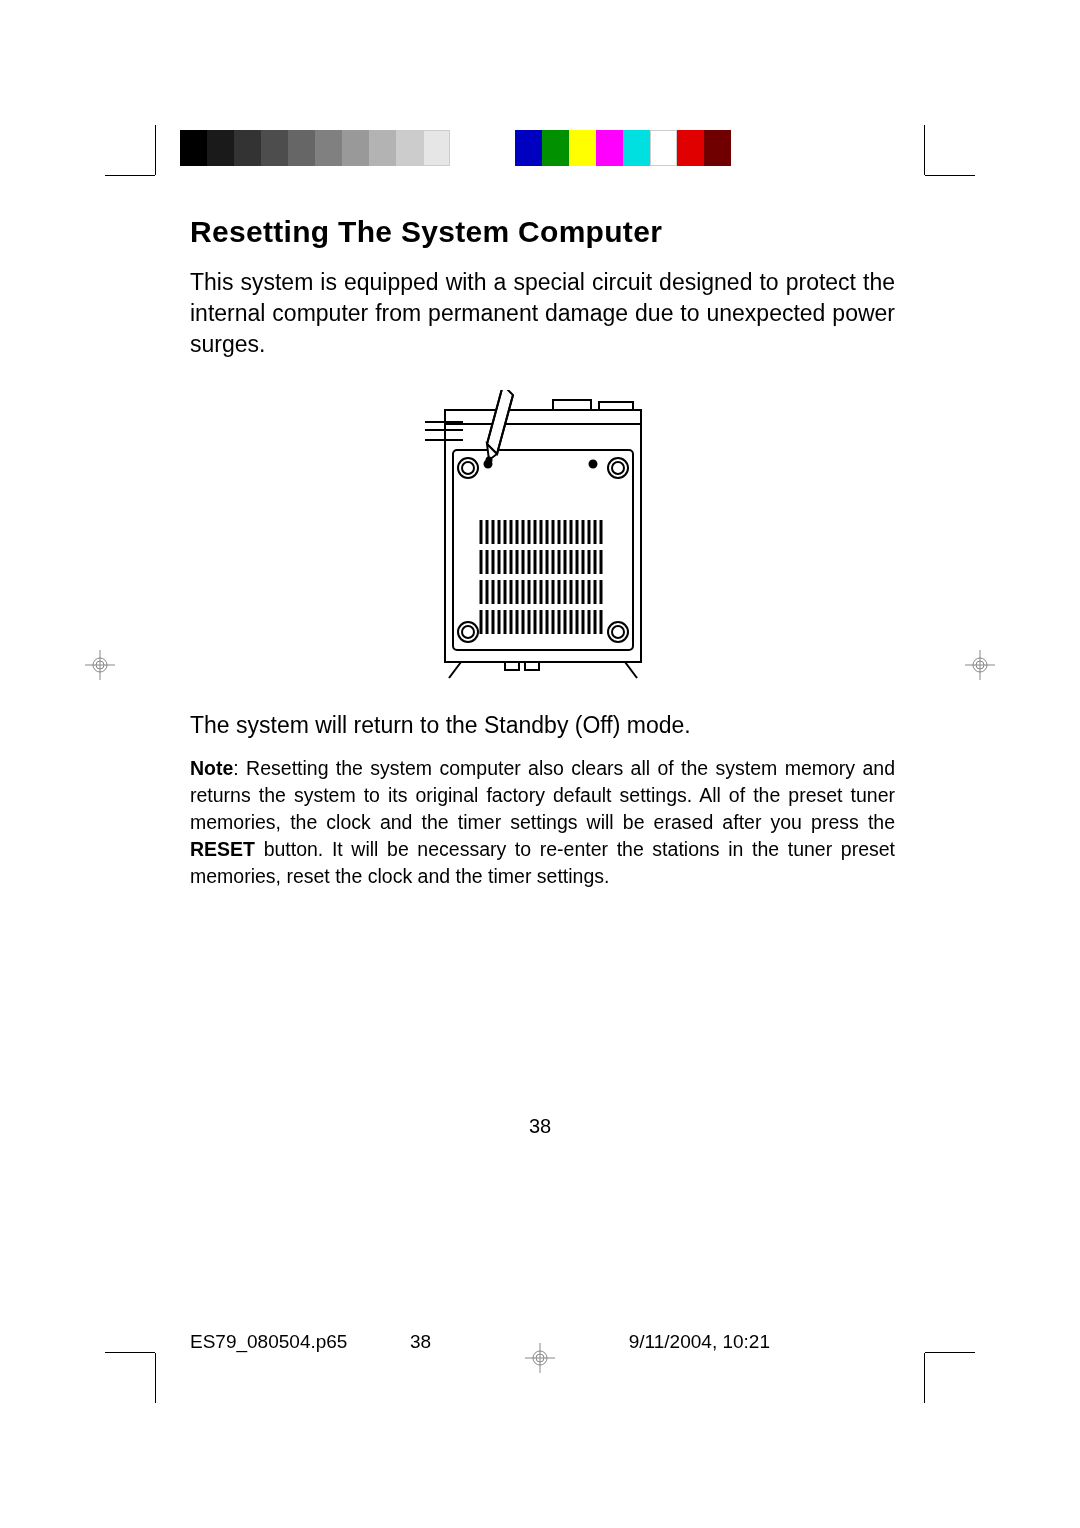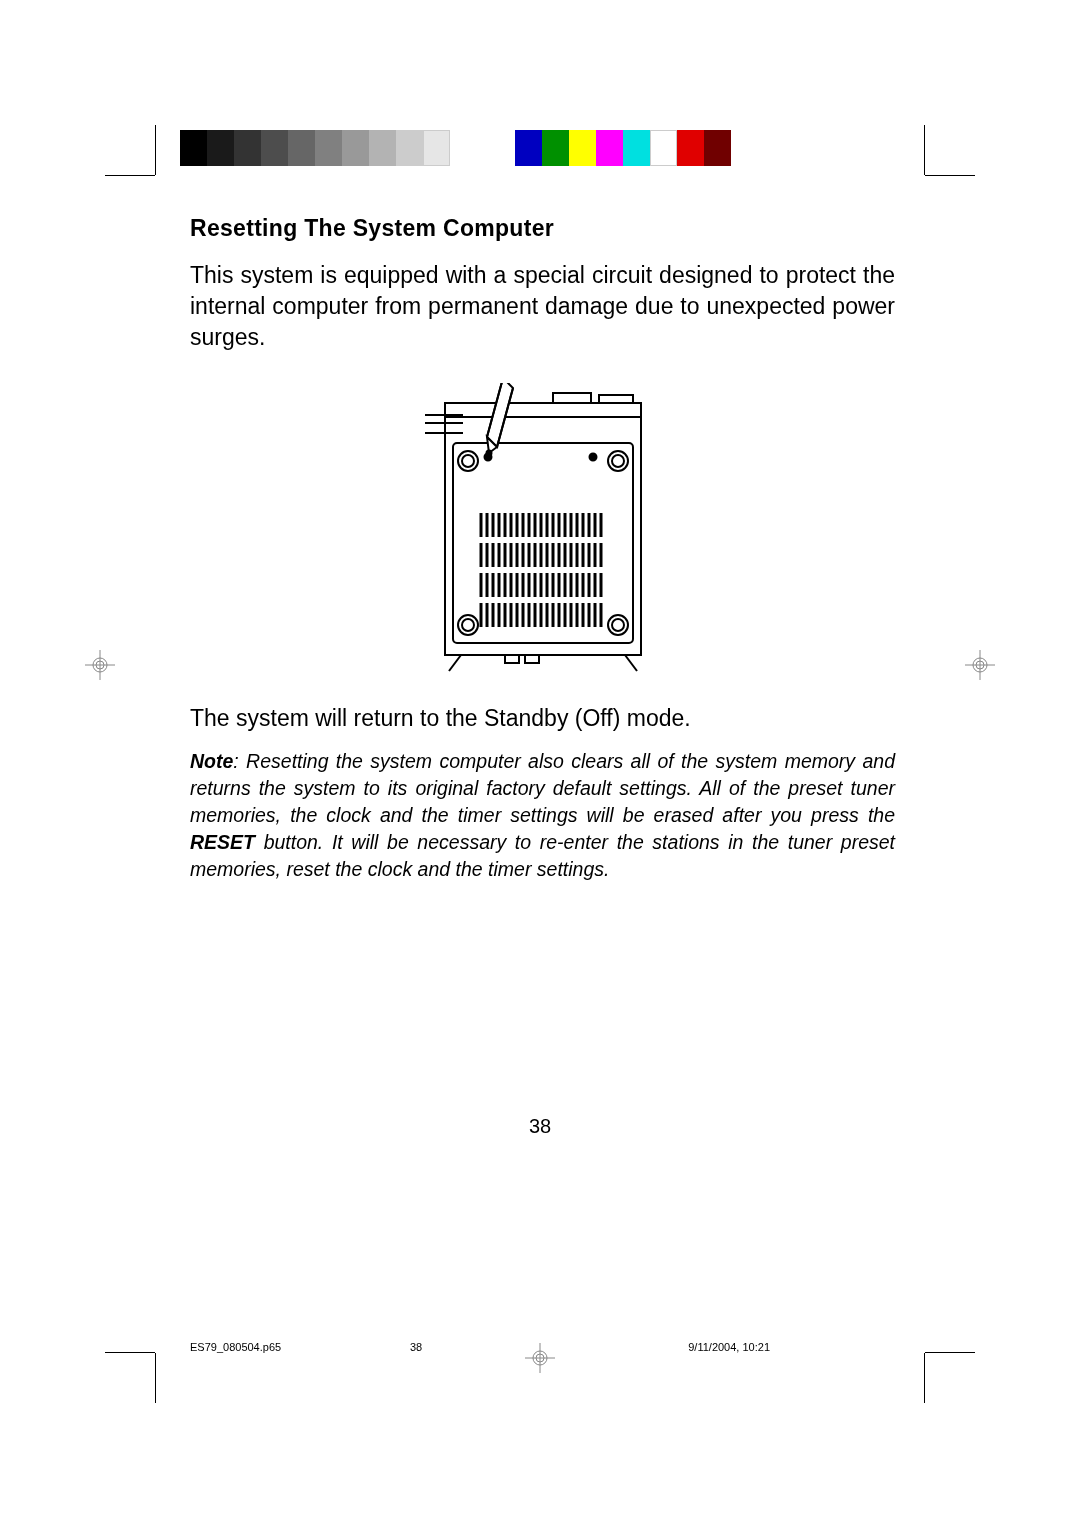--- a/index.html
+++ b/index.html
@@ -45,35 +45,34 @@
     .color-bar.color { left: 515px; }
     .swatch { width: 27px; height: 36px; }
     
     .content {
       position: absolute;
       left: 190px;
       top: 215px;
       width: 705px;
     }
     .heading {
-      font-size: 23px;
+      font-size: 30px;
       font-weight: bold;
       margin-bottom: 18px;
       letter-spacing: 0.3px;
     }
     .para {
       font-size: 23px;
       line-height: 1.35;
       margin-bottom: 14px;
       text-align: justify;
     }
     .note-para {
       font-size: 19.5px;
       line-height: 1.38;
-      font-style: italic;
       text-align: justify;
     }
     .note-label { font-weight: bold; }
     .bold { font-weight: bold; font-style: normal; }
     .bold-it { font-weight: bold; }
     
     .diagram {
       display: block;
       margin: 30px auto 30px;
     }
@@ -84,21 +83,21 @@
       left: 50%;
       transform: translateX(-50%);
       font-size: 20px;
     }
     
     .footer {
       position: absolute;
       bottom: 175px;
       left: 190px;
       right: 190px;
-      font-size: 11px;
+      font-size: 19px;
       display: flex;
       justify-content: space-between;
       color: #000;
     }
     .footer span:nth-child(2) { position: absolute; left: 220px; }
     .footer span:nth-child(3) { position: absolute; right: 120px; }
   </style>
 </head>
 <body>
 

